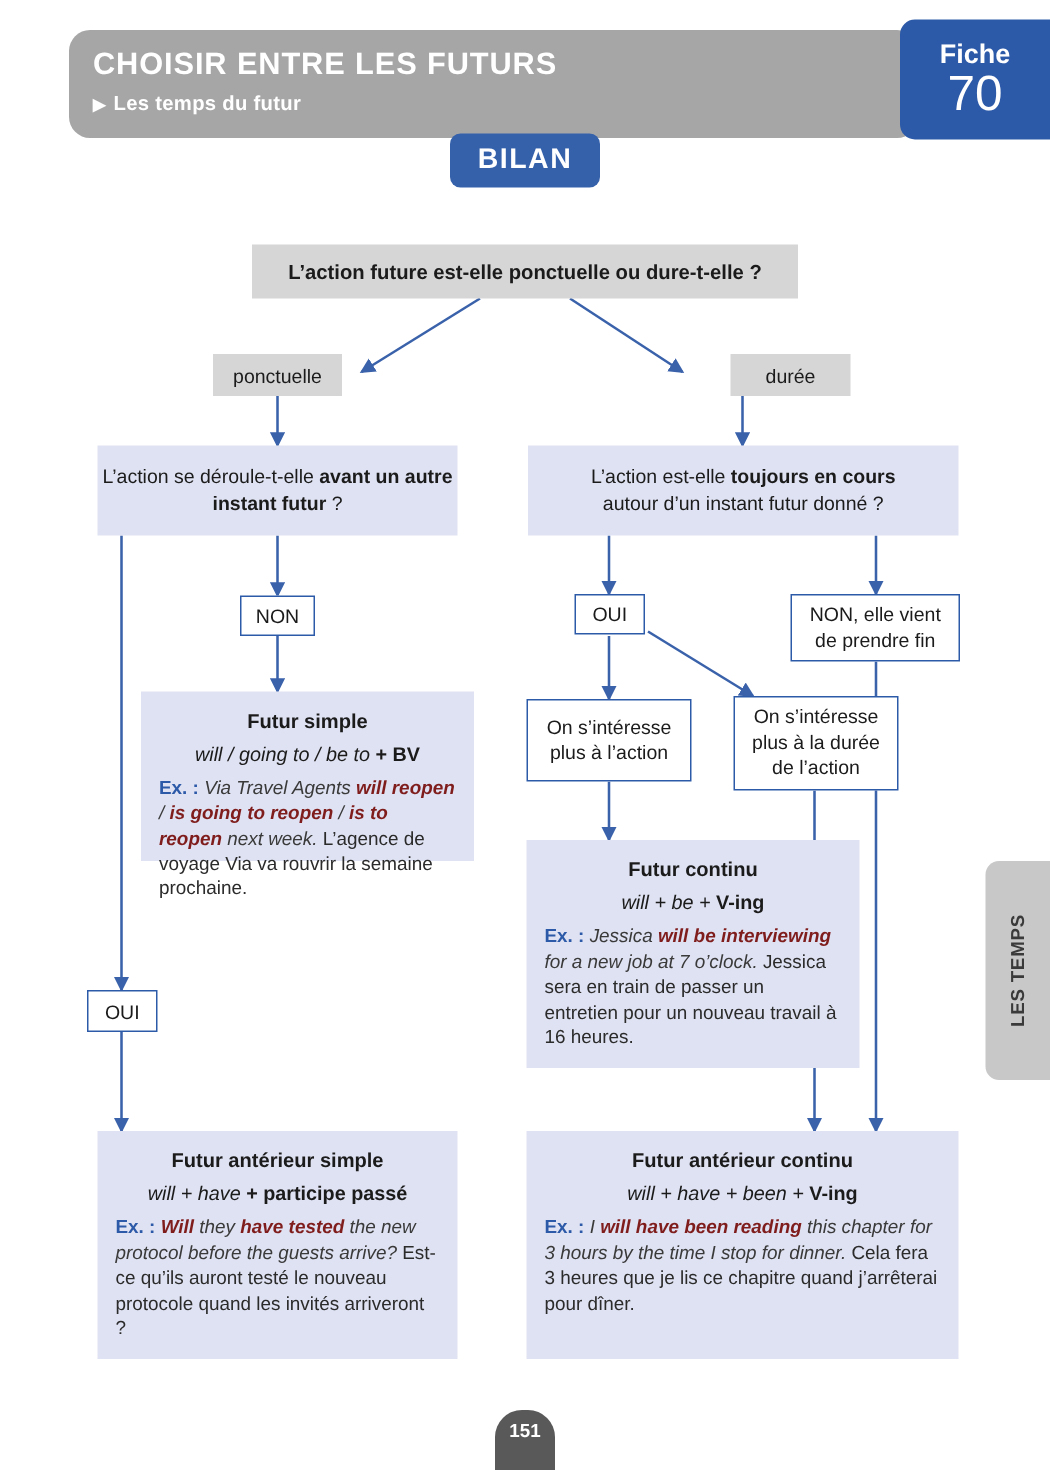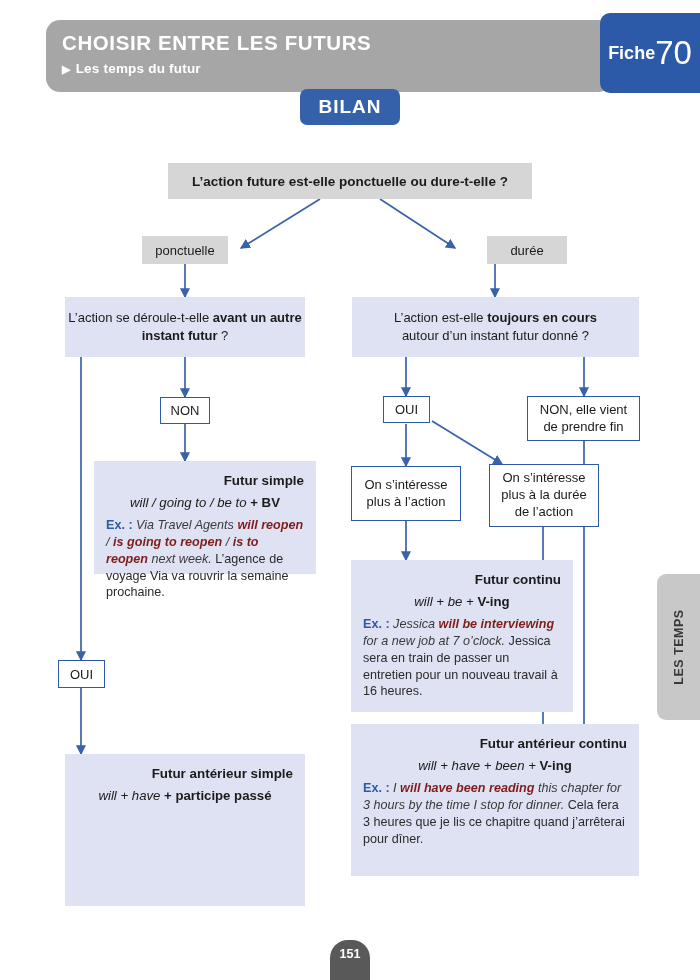--- a/index.html
+++ b/index.html
@@ -26,21 +26,21 @@
   .header-sub{
     position:absolute;left:62px;top:61px;
     font-size:13.5px;font-weight:bold;color:#ffffff;
     letter-spacing:.2px;
   }
   .header-sub .tri{font-size:11px;margin-right:5px;}
 
   .fiche-tab{
     position:absolute;left:600px;top:13px;width:100px;height:80px;
     background:#2d5aa8;border-radius:10px 0 0 10px;
-    display:flex;align-items:center;justify-content:center;
+    display:flex;flex-direction:column;align-items:center;justify-content:center;
     color:#fff;
   }
   .fiche-word{font-size:18px;font-weight:bold;line-height:1;}
   .fiche-num{font-size:33px;font-weight:normal;line-height:1.05;}
 
   .bilan{
     position:absolute;left:300px;top:89px;width:100px;height:36px;
     background:#3561ab;border-radius:7px;
     display:flex;align-items:center;justify-content:center;
     color:#fff;font-size:19px;font-weight:bold;letter-spacing:1px;
@@ -94,21 +94,21 @@
     display:flex;align-items:center;justify-content:center;
     font-size:13px;
   }
 
   
   .card{
     position:absolute;box-sizing:border-box;
     background:#dfe2f2;padding:11px 12px 12px 12px;
     font-size:12.6px;line-height:1.33;color:#1b1b1b;
   }
-  .card .t{display:block;text-align:right;font-weight:bold;font-size:13.4px;}
+  .card .t{display:block;text-align:center;font-weight:bold;font-size:13.4px;}
   .card .f{display:block;text-align:center;margin-top:4px;font-size:13.2px;}
   .card .ex{display:block;margin-top:6px;}
   .ex-lbl{color:#2d5aa8;font-weight:bold;}
   .en{font-style:italic;color:#3a3a3a;}
   .en b{font-weight:bold;color:#7f1d1d;}
   .fr{color:#2b2b2b;}
   i.it{font-style:italic;}
   b.bd{font-weight:bold;}
 </style>
 </head>
@@ -232,23 +232,28 @@
   <span class="ex">
     <span class="ex-lbl">Ex. :</span>
     <span class="en"><span>Jessica </span><b>will be interviewing</b><span> for a new job at 7 o’clock.</span></span>
     <span class="fr">Jessica sera en train de passer un entretien pour un nouveau travail à 16 heures.</span>
   </span>
 </div>
 
 <div class="card" style="left:65px;top:754px;width:240px;height:152px;">
   <span class="t">Futur antérieur simple</span>
   <span class="f"><i class="it">will + have</i><b class="bd"> + participe passé</b></span>
-</div>
-
-<div class="card" style="left:351px;top:724px;width:288px;height:152px;">
+  <span class="ex">
+    <span class="ex-lbl">Ex. :</span>
+    <span class="en"><b>Will</b><span> they </span><b>have tested</b><span> the new protocol before the guests arrive?</span></span>
+    <span class="fr">Est-ce qu’ils auront testé le nouveau protocole quand les invités arriveront ?</span>
+  </span>
+</div>
+
+<div class="card" style="left:351px;top:754px;width:288px;height:152px;">
   <span class="t">Futur antérieur continu</span>
   <span class="f"><i class="it">will + have + been +</i><b class="bd"> V-ing</b></span>
   <span class="ex">
     <span class="ex-lbl">Ex. :</span>
     <span class="en"><span>I </span><b>will have been reading</b><span> this chapter for 3 hours by the time I stop for dinner.</span></span>
     <span class="fr">Cela fera 3 heures que je lis ce chapitre quand j’arrêterai pour dîner.</span>
   </span>
 </div>
 
 </body></html>

